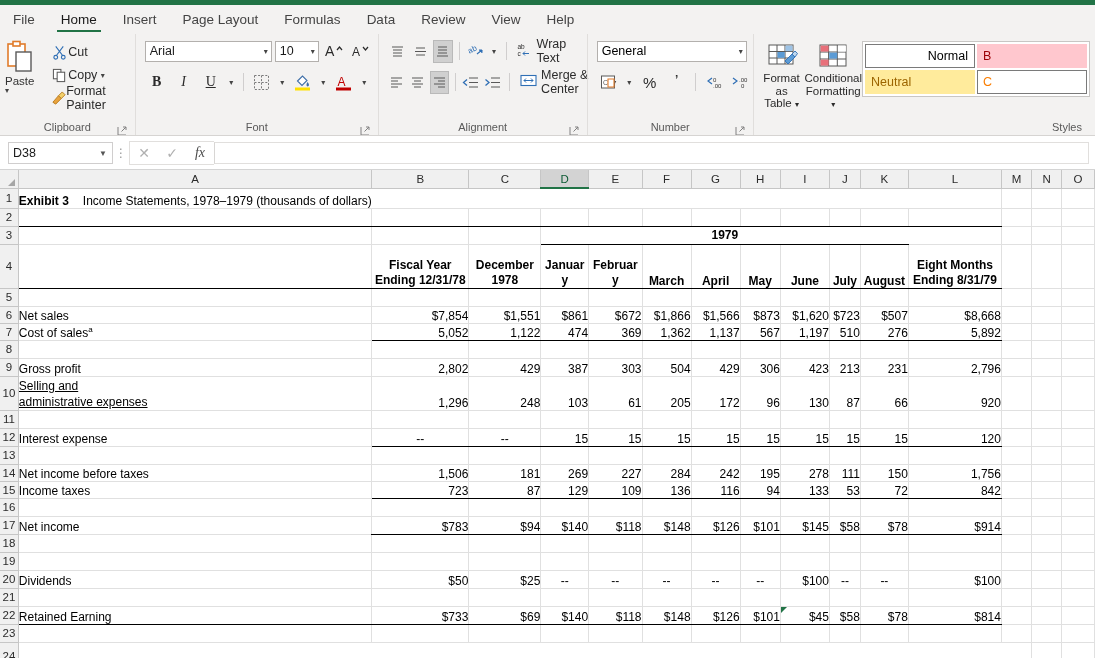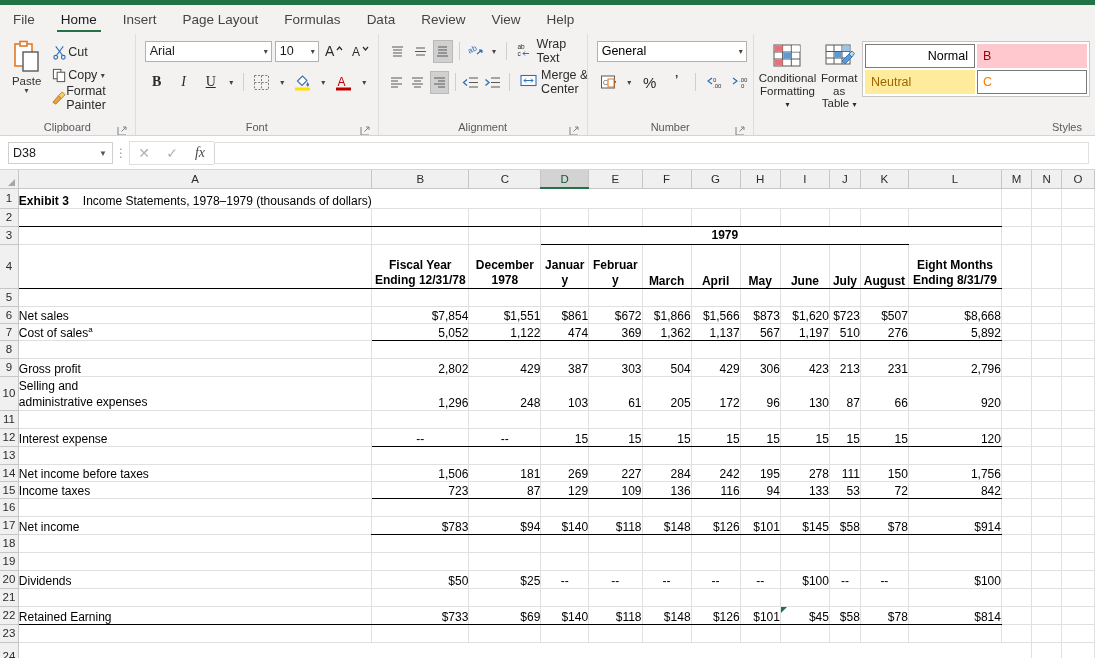--- a/index.html
+++ b/index.html
@@ -24,21 +24,21 @@
   
   .ribbon{height:101px;background:#f3f2f1;border-bottom:1px solid #d6d4d2;display:flex;flex:0 0 auto;position:relative;overflow:hidden;}
   .group{position:relative;display:flex;flex-direction:column;height:100%;padding:0 5px;}
   .group + .group{border-left:1px solid #e0dedc;}
   .group-body{flex:1 1 auto;display:flex;align-items:flex-start;padding-top:4px;}
   .group-name{height:16px;line-height:16px;text-align:center;font-size:11px;color:#595959;position:relative;}
   .dlg{position:absolute;right:3px;bottom:1px;width:10px;height:10px;opacity:.65;}
 
   
   .clipboard{width:140px;}
-  .paste-col{width:56px;display:flex;flex-direction:column;align-items:center;padding-top:2px;}
+  .paste-col{width:56px;display:flex;flex-direction:column;align-items:flex-start;padding-top:2px;}
   .paste-icon{width:30px;height:34px;position:relative;}
   .paste-label{font-size:11.5px;color:#333;margin-top:1px;line-height:12px;}
   .paste-caret{font-size:8px;color:#444;line-height:8px;}
   .clip-items{display:flex;flex-direction:column;gap:1px;padding-top:3px;}
   .clip-item{display:flex;align-items:center;height:22px;font-size:12.5px;color:#2b2b2b;padding:0 3px;}
   .clip-item .gi{width:17px;height:17px;display:inline-flex;align-items:center;justify-content:center;}
 
   
   .fontgroup{width:232px;}
   .row{display:flex;align-items:center;gap:3px;height:26px;}
@@ -415,44 +415,44 @@
             </svg>
         </span>
       </div>
     </div>
 
     <div class="group stylegroup">
       <div class="group-body" style="align-items:flex-start;">
         <div class="bigbtn">
           <span class="bi">
             <svg width="32" height="28" viewBox="0 0 32 28">
+              <rect x="3" y="3" width="24" height="19" fill="#fff" stroke="#595959" stroke-width="1"></rect>
+              <path d="M3 9.5 H27 M3 16 H27 M11 3 V22 M19 3 V22" stroke="#595959" stroke-width="1"></path>
+              <rect x="11.5" y="10" width="7.2" height="5.8" fill="#5b9bd5"></rect>
+              <rect x="19.5" y="3.6" width="7" height="5.6" fill="#9dc3e6"></rect>
+              <path d="M19 19 L26 12 L29 15 L22 22 Z" fill="#5b9bd5" stroke="#2f6fb5" stroke-width="0.9"></path>
+              <path d="M26 12 L29 9 L31.5 11.5 L29 15 Z" fill="#bdd7ee" stroke="#2f6fb5" stroke-width="0.9"></path>
+            </svg>
+          </span>
+          <span>Format as</span>
+          <span><span>Table</span> <span style="font-size:8px;">▾</span></span>
+        </div>
+        <div class="bigbtn">
+          <span class="bi">
+            <svg width="32" height="28" viewBox="0 0 32 28">
               <rect x="3" y="3" width="26" height="21" fill="#fff" stroke="#595959" stroke-width="1"></rect>
               <path d="M3 10 H29 M3 17 H29 M11.6 3 V24 M20.3 3 V24" stroke="#595959" stroke-width="1"></path>
               <rect x="3.6" y="3.6" width="8" height="6" fill="#e8707a"></rect>
               <rect x="12.2" y="10.6" width="8" height="6" fill="#5b9bd5"></rect>
               <rect x="3.6" y="17.6" width="8" height="6" fill="#e8707a"></rect>
               <rect x="20.9" y="3.6" width="8" height="6" fill="#ffffff"></rect>
             </svg>
           </span>
           <span>Conditional</span>
           <span><span>Formatting</span> <span style="font-size:8px;">▾</span></span>
-        </div>
-        <div class="bigbtn">
-          <span class="bi">
-            <svg width="32" height="28" viewBox="0 0 32 28">
-              <rect x="3" y="3" width="24" height="19" fill="#fff" stroke="#595959" stroke-width="1"></rect>
-              <path d="M3 9.5 H27 M3 16 H27 M11 3 V22 M19 3 V22" stroke="#595959" stroke-width="1"></path>
-              <rect x="11.5" y="10" width="7.2" height="5.8" fill="#5b9bd5"></rect>
-              <rect x="19.5" y="3.6" width="7" height="5.6" fill="#9dc3e6"></rect>
-              <path d="M19 19 L26 12 L29 15 L22 22 Z" fill="#5b9bd5" stroke="#2f6fb5" stroke-width="0.9"></path>
-              <path d="M26 12 L29 9 L31.5 11.5 L29 15 Z" fill="#bdd7ee" stroke="#2f6fb5" stroke-width="0.9"></path>
-            </svg>
-          </span>
-          <span>Format as</span>
-          <span><span>Table</span> <span style="font-size:8px;">▾</span></span>
         </div>
         <div class="gallery">
           <div class="gal-row">
             <div class="gal-cell" style="background:#ffffff;color:#000;border-color:#7a7a7a;">
                 <span>Normal</span>
               </div>
             <div class="gal-cell" style="background:#ffc7ce;color:#9c0006;border-color:#ffc7ce;justify-content:flex-start;padding-left:5px;">
                 <span>B</span>
               </div>
           </div>
@@ -709,21 +709,21 @@
         <td class="cell r"><span>213</span></td>
         <td class="cell r"><span>231</span></td>
         <td class="cell r"><span>2,796</span></td>
         <td class="cell"></td>
             <td class="cell"></td>
             <td class="cell"></td>
       </tr>
 
       <tr style="height:34px">
         <th class="rowhdr"><span>10</span></th>
-        <td class="cell l wrap" style="line-height:16px;">
+        <td class="cell l wrap" style="line-height:16px;text-decoration:underline;">
           <span>Selling and</span><br>
           <span>administrative expenses</span>
         </td>
         <td class="cell r"><span>1,296</span></td>
         <td class="cell r"><span>248</span></td>
         <td class="cell r"><span>103</span></td>
         <td class="cell r"><span>61</span></td>
         <td class="cell r"><span>205</span></td>
         <td class="cell r"><span>172</span></td>
         <td class="cell r"><span>96</span></td>

